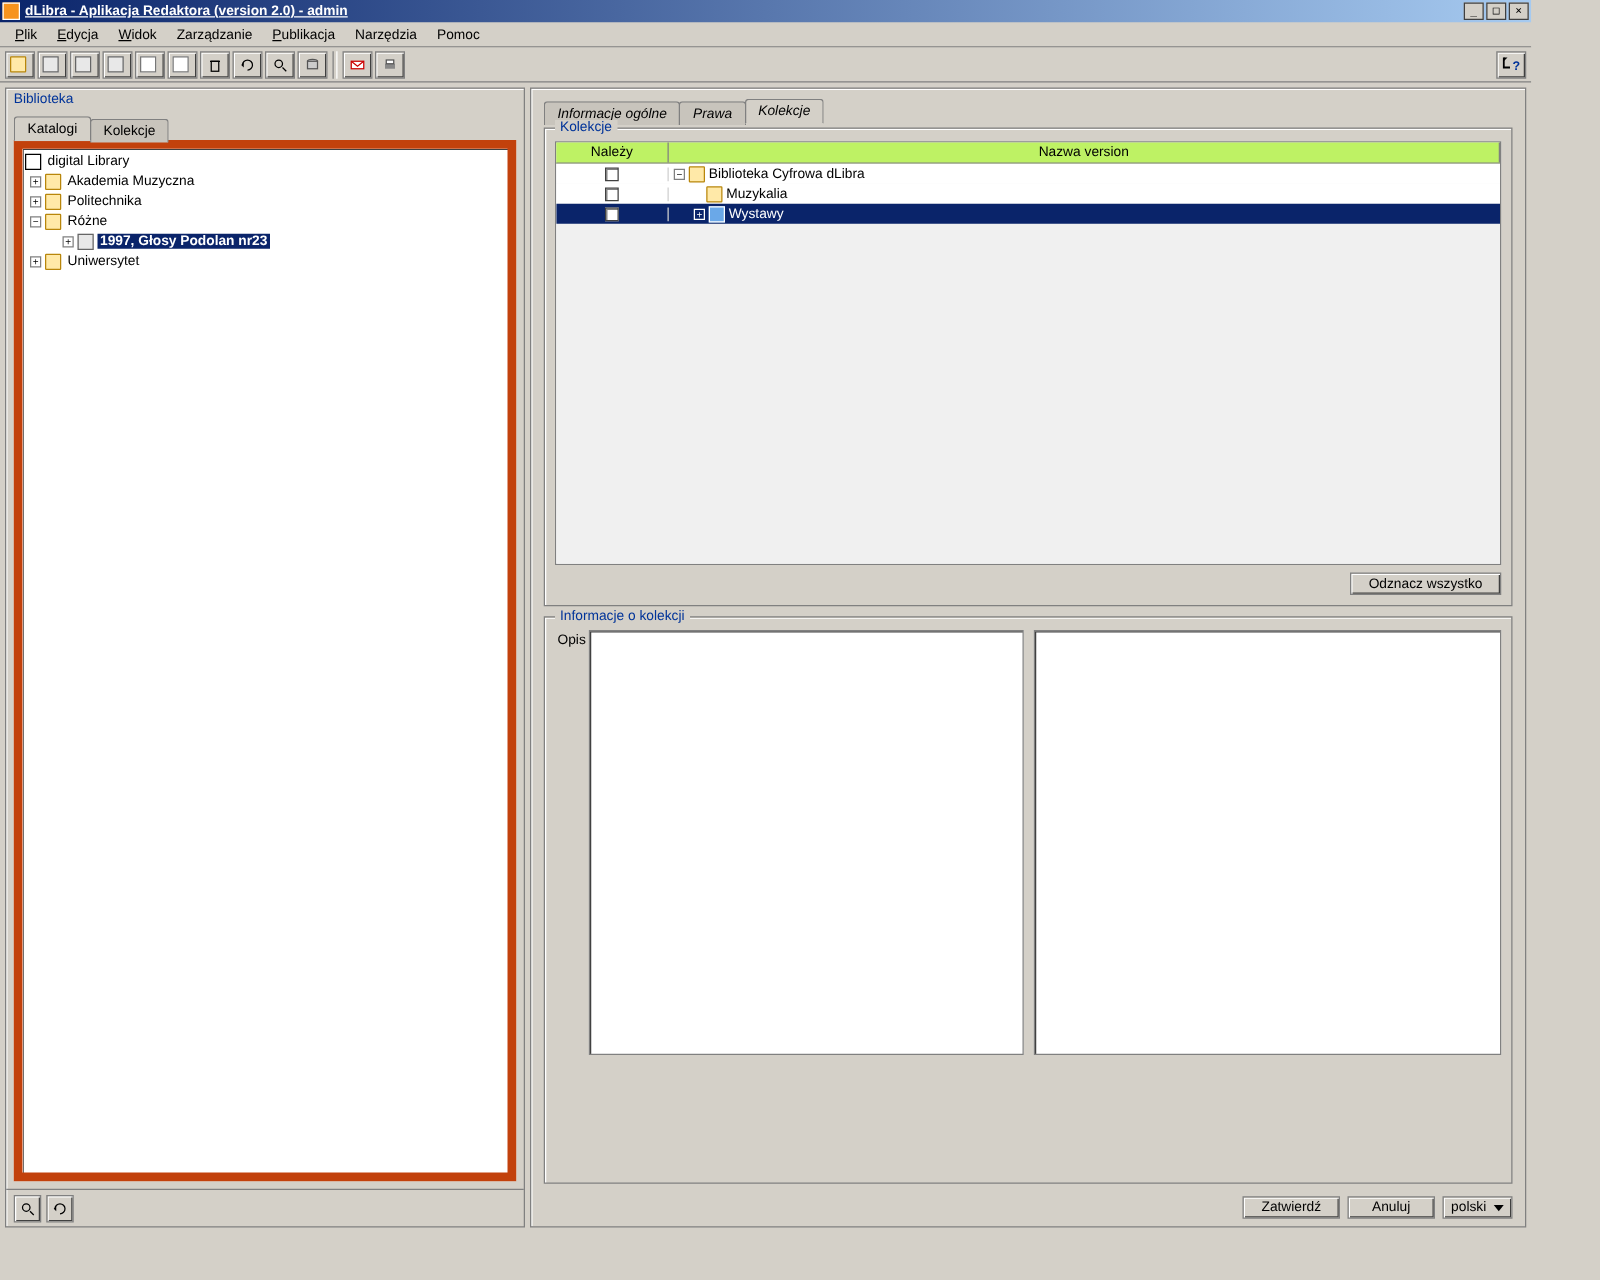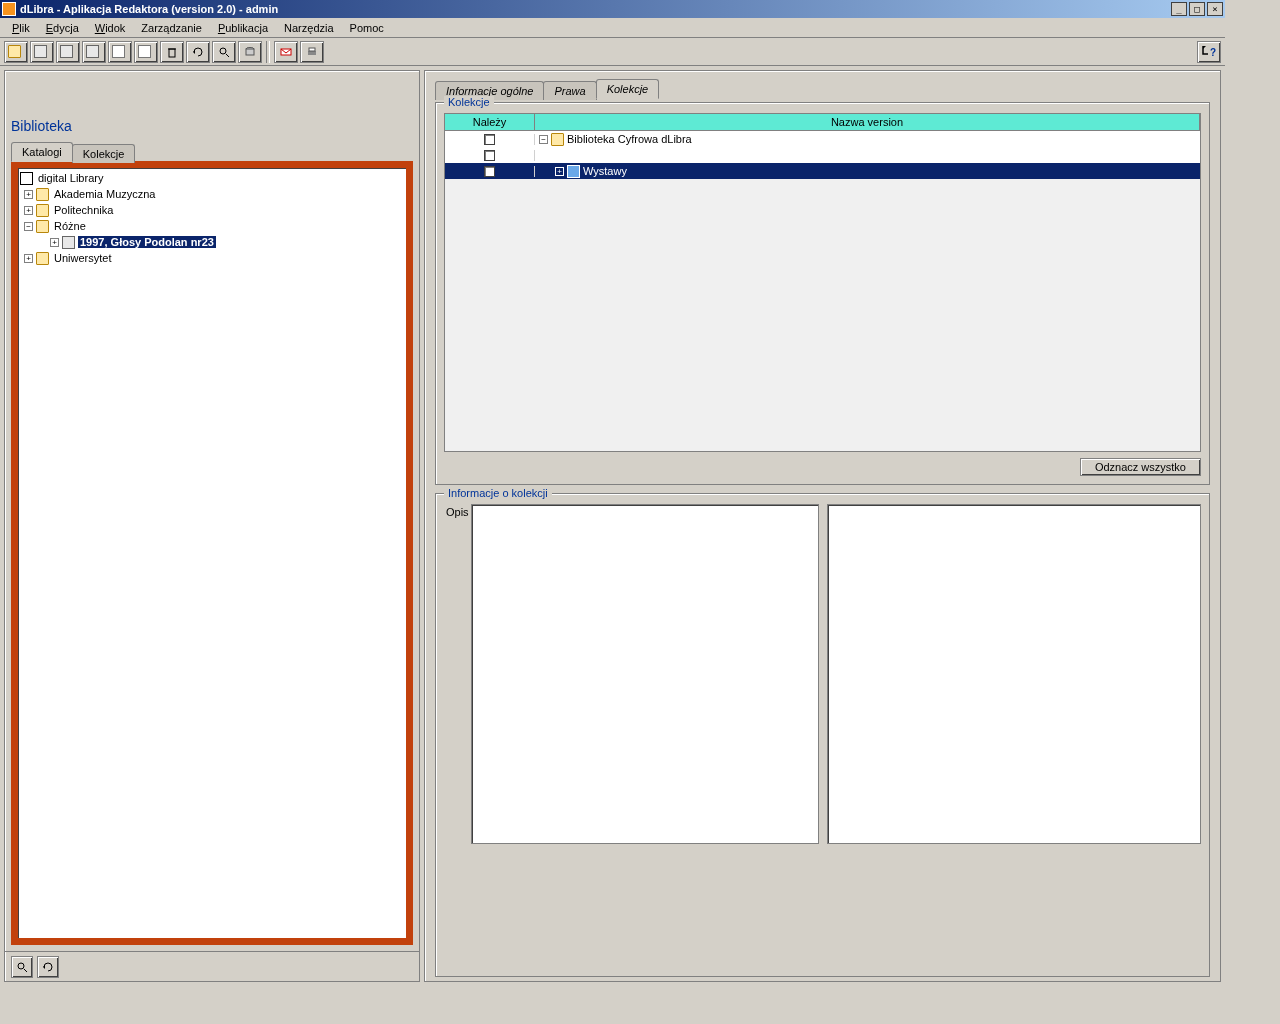--- a/index.html
+++ b/index.html
@@ -3,21 +3,21 @@
 <meta charset="utf-8">
 <style>
   * { box-sizing: border-box; margin: 0; padding: 0; }
   html, body { width: 1225px; height: 986px; font-family: "Tahoma", "Segoe UI", sans-serif; font-size: 11px; background: #d4d0c8; overflow: hidden; }
   .titlebar {
     height: 18px;
     background: linear-gradient(to right, #0a246a, #a6caf0);
     color: #fff; display: flex; align-items: center; padding: 0 2px;
   }
   .titlebar .app-icon { width: 14px; height: 14px; background: #f7931e; border: 1px solid #fff; margin-right: 4px; }
-  .titlebar .title { font-weight: bold; flex: 1; }
+  .titlebar .title { font-weight: bold; flex: 1; text-decoration: underline; }
   .titlebar .win-btns { display: flex; }
   .titlebar .win-btn {
     width: 16px; height: 14px; background: #d4d0c8; margin-left: 2px;
     border: 1px solid #404040; display: flex; align-items: center; justify-content: center;
     font-family: monospace; font-size: 9px; color: #000;
   }
   .menubar { height: 20px; background: #d4d0c8; display: flex; align-items: center; padding: 0 4px; border-bottom: 1px solid #808080; }
   .menubar .menu-item { padding: 2px 8px; cursor: default; }
   .menubar .menu-item .ul { text-decoration: underline; }
   .toolbar { height: 28px; background: #d4d0c8; display: flex; align-items: center; padding: 2px 4px; gap: 2px; border-bottom: 1px solid #808080;}
@@ -30,21 +30,21 @@
   .help-btn { margin-left: auto; }
   .content { display: flex; height: calc(986px - 18px - 20px - 28px); padding: 4px; gap: 4px; }
   .panel {
     border: 1px solid #808080;
     box-shadow: inset 1px 1px 0 #fff;
     background: #d4d0c8;
     display: flex; flex-direction: column;
   }
   .left-panel { width: 416px; }
   .right-panel { flex: 1; }
-  .fieldset-label { color: #003399; padding: 2px 6px; font-size: 14px; margin-top: 45px; }
+  .fieldset-label { color: #003399; padding: 2px 6px; font-size: 11px; }
   .tabs { display: flex; margin-top: 6px; padding-left: 6px; }
   .tab {
     padding: 3px 10px; background: #d4d0c8; border: 1px solid #808080; border-bottom: none;
     border-radius: 3px 3px 0 0; margin-right: -1px; position: relative;
   }
   .tab.inactive { top: 2px; background: #c8c4bc; }
   .tab.active { background: #d4d0c8; z-index: 2; border-bottom: 1px solid #d4d0c8; margin-bottom: -1px;}
   .tree-box {
     flex: 1; margin: 0 6px 6px 6px; background: #fff; border: 7px solid #c2410c;
     box-shadow: inset 1px 1px 0 #404040; overflow: auto; padding: 2px;
@@ -71,21 +71,21 @@
   
   .right-tabs { display:flex; padding: 8px 0 0 10px; font-style: italic; }
   .groupbox {
     margin: 4px 10px; border: 1px solid #808080; box-shadow: inset 1px 1px 0 #fff;
     position: relative; padding: 10px 8px 8px 8px;
   }
   .groupbox > .legend { position:absolute; top:-7px; left:8px; background:#d4d0c8; padding:0 4px; color:#003399; }
   .coll-table {
     width: 100%; border: 1px solid #808080; background:#fff; font-size:11px;
   }
-  .coll-head { display:flex; background:#5eead4; border-bottom:1px solid #808080;}
+  .coll-head { display:flex; background:#bef264; border-bottom:1px solid #808080;}
   .coll-head .col { padding:2px 4px; text-align:center; border-right:1px solid #808080;}
   .col-check { width: 90px; }
   .col-name { flex:1; }
   .coll-body { height: 320px; overflow:auto; background:#f0f0f0;}
   .coll-row { display:flex; align-items:center; height:16px; background:#fff;}
   .coll-row.sel { background:#0a246a; color:#fff; }
   .coll-row .cell-check { width:90px; display:flex; justify-content:center; border-right:1px solid #d0d0d0;}
   .coll-row .cell-name { flex:1; padding-left:4px; display:flex; align-items:center; }
   .cb { width:11px; height:11px; border:1px solid #404040; background:#fff; box-shadow: inset 1px 1px 0 #808080;}
   .btn {
@@ -267,20 +267,24 @@
             <div class="cell-name">
               <span class="expander">−</span>
               <span class="node-icon ico-folder"></span>
               <span>Biblioteka Cyfrowa dLibra</span>
             </div>
           </div>
           <div class="coll-row">
             <div class="cell-check">
                 <span class="cb"></span>
               </div>
+            <div class="cell-name" style="padding-left:30px;">
+              <span class="node-icon ico-folder"></span>
+              <span>Muzykalia</span>
+            </div>
           </div>
           <div class="coll-row sel">
             <div class="cell-check">
                 <span class="cb"></span>
               </div>
             <div class="cell-name" style="padding-left:20px;">
               <span class="expander" style="border-color:#fff;color:#fff;background:transparent">+</span>
               <span class="node-icon" style="background:#6aa8e8;border:1px solid #fff"></span>
               <span>Wystawy</span>
             </div>
@@ -298,14 +302,22 @@
         <div class="info-col">
           <div class="lbl">Opis</div>
           <div class="textarea"></div>
         </div>
         <div class="info-col">
           <div class="textarea"></div>
         </div>
       </div>
     </div>
 
+    <div class="bottom-actions">
+      <div class="btn"><span class="ul">Z</span>atwierdź</div>
+      <div class="btn"><span class="ul">A</span>nuluj</div>
+      <div class="lang-select">
+        <span>polski</span>
+        <span class="dd-arrow"></span>
+      </div>
+    </div>
   </div>
 </div>
 
 </body></html>

